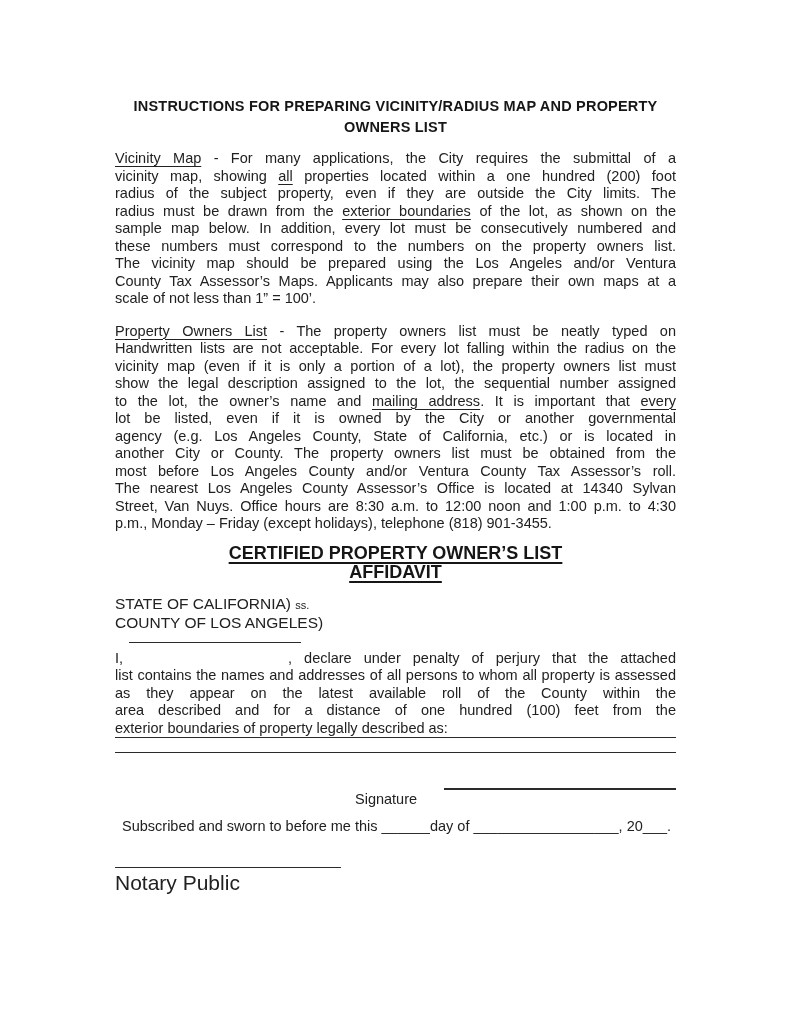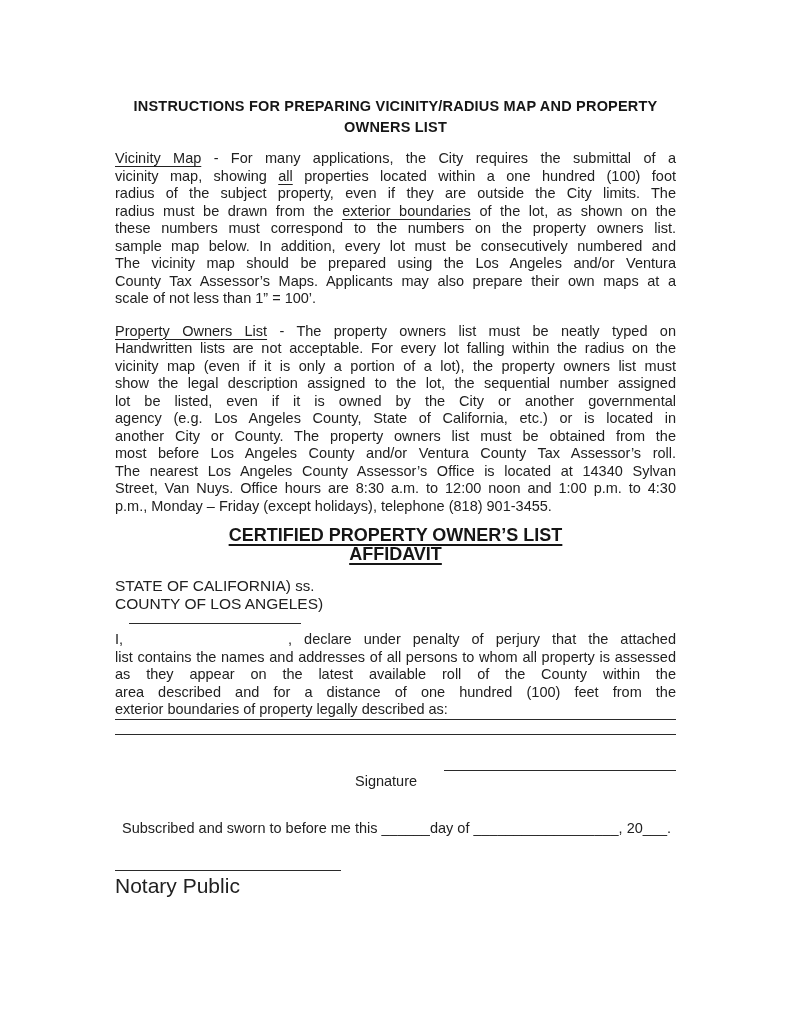--- a/index.html
+++ b/index.html
@@ -14,65 +14,66 @@
     margin: 0; font-size: 14.5px; font-weight: bold; letter-spacing: 0.2px;
     text-align: center; line-height: 21px; color: #161616;
   }
   .para { margin: 0; }
   .p-vicinity  { margin-top: 12px; }
   .p-owners    { margin-top: 15px; }
   .p-affidavit { margin-top: 7px; }
   .tline { min-height: 17.5px; }
   .j { text-align: justify; text-align-last: justify; }
   .u { text-decoration: underline; text-underline-offset: 2.5px; text-decoration-thickness: 1.3px; }
-  .small { font-size: 15px; }
+  .small { font-size: 11px; }
   .gap { display: inline-block; height: 1em; vertical-align: bottom; }
   .affidavit-heading {
     margin: 11px 0 0 0; text-align: center; font-weight: bold;
     font-size: 18px; line-height: 19px; color: #161616;
   }
   .hu { text-decoration: underline; text-underline-offset: 3px; text-decoration-thickness: 1.5px; }
   .venue { margin-top: 13px; font-size: 15.5px; line-height: 18px; }
   .name-rule { height: 10px; margin-left: 14px; width: 172px; border-bottom: 1.6px solid #2a2a2a; }
   .ruled { border-bottom: 1.6px solid #2a2a2a; }
   .desc-rule { margin-top: 14px; height: 0; border-bottom: 1.6px solid #2a2a2a; }
   .sig-row { margin-top: 32px; display: flex; align-items: flex-start; gap: 7px; }
   .sig-label { margin-left: 240px; padding-top: 6px; }
   .sig-line { flex: 1; margin-left: 20px; margin-top: 3px; height: 1.6px; background: #2a2a2a; }
-  .subscribed { margin-top: 30px; padding-left: 7px; }
+  .subscribed { margin-top: 9px; padding-left: 7px; }
   .notary-rule { margin-top: 32px; width: 226px; height: 0; border-bottom: 1.6px solid #2a2a2a; }
   .notary-label { margin-top: 6px; font-size: 21px; line-height: 18px; }
 </style>
 </head>
 <body>
 
 <div class="page">
 
   <h1 class="doc-title">
     <span>INSTRUCTIONS FOR PREPARING VICINITY/RADIUS MAP AND PROPERTY</span><br>
     <span>OWNERS LIST</span>
   </h1>
 
   <div class="para p-vicinity">
       <div class="tline j"><span class="u">Vicinity Map</span><span>  - For many applications, the City requires the submittal of a</span></div>
-      <div class="tline j"><span>vicinity map, showing </span><span class="u">all</span><span> properties located within a one hundred (100) foot</span></div>
+      <div class="tline j"><span>vicinity map, showing </span><span class="u">all</span><span> properties located within a one hundred (200) foot</span></div>
       <div class="tline j"><span>radius of the subject property, even if they are outside the City limits. The</span></div>
       <div class="tline j"><span>radius must be drawn from the </span><span class="u">exterior boundaries</span><span> of the lot, as shown on the</span></div>
+      <div class="tline j"><span>sample map below. In addition, every lot must be consecutively numbered and</span></div>
       <div class="tline j"><span>these numbers must correspond to the numbers on the property owners list.</span></div>
-      <div class="tline j"><span>sample map below. In addition, every lot must be consecutively numbered and</span></div>
       <div class="tline j"><span>The vicinity map should be prepared using the Los Angeles and/or Ventura</span></div>
       <div class="tline j"><span>County Tax Assessor’s Maps. Applicants may also prepare their own maps at a</span></div>
       <div class="tline"><span>scale of not less than 1” = 100’.</span></div>
     </div>
 
   <div class="para p-owners">
       <div class="tline j"><span class="u">Property Owners List</span><span> - The property owners list must be neatly typed on</span></div>
       <div class="tline j"><span>Handwritten lists are not acceptable. For every lot falling within the radius on the</span></div>
       <div class="tline j"><span>vicinity map (even if it is only a portion of a lot), the property owners list must</span></div>
       <div class="tline j"><span>show the legal description assigned to the lot, the sequential number assigned</span></div>
+      <div class="tline j"><span>to the lot, the owner’s name and </span><span class="u">mailing address</span><span>. It is important that </span><span class="u">every</span></div>
       <div class="tline j"><span>lot be listed, even if it is owned by the City or another governmental</span></div>
       <div class="tline j"><span>agency (e.g. Los Angeles County, State of California, etc.) or is located in</span></div>
       <div class="tline j"><span>another City or County. The property owners list must be obtained from the</span></div>
       <div class="tline j"><span>most before Los Angeles County and/or Ventura County Tax Assessor’s roll.</span></div>
       <div class="tline j"><span>The nearest Los Angeles County Assessor’s Office is located at 14340 Sylvan</span></div>
       <div class="tline j"><span>Street, Van Nuys. Office hours are 8:30 a.m. to 12:00 noon and 1:00 p.m. to 4:30</span></div>
       <div class="tline"><span>p.m., Monday – Friday (except holidays), telephone (818) 901-3455.</span></div>
     </div>
 
   <h2 class="affidavit-heading">

